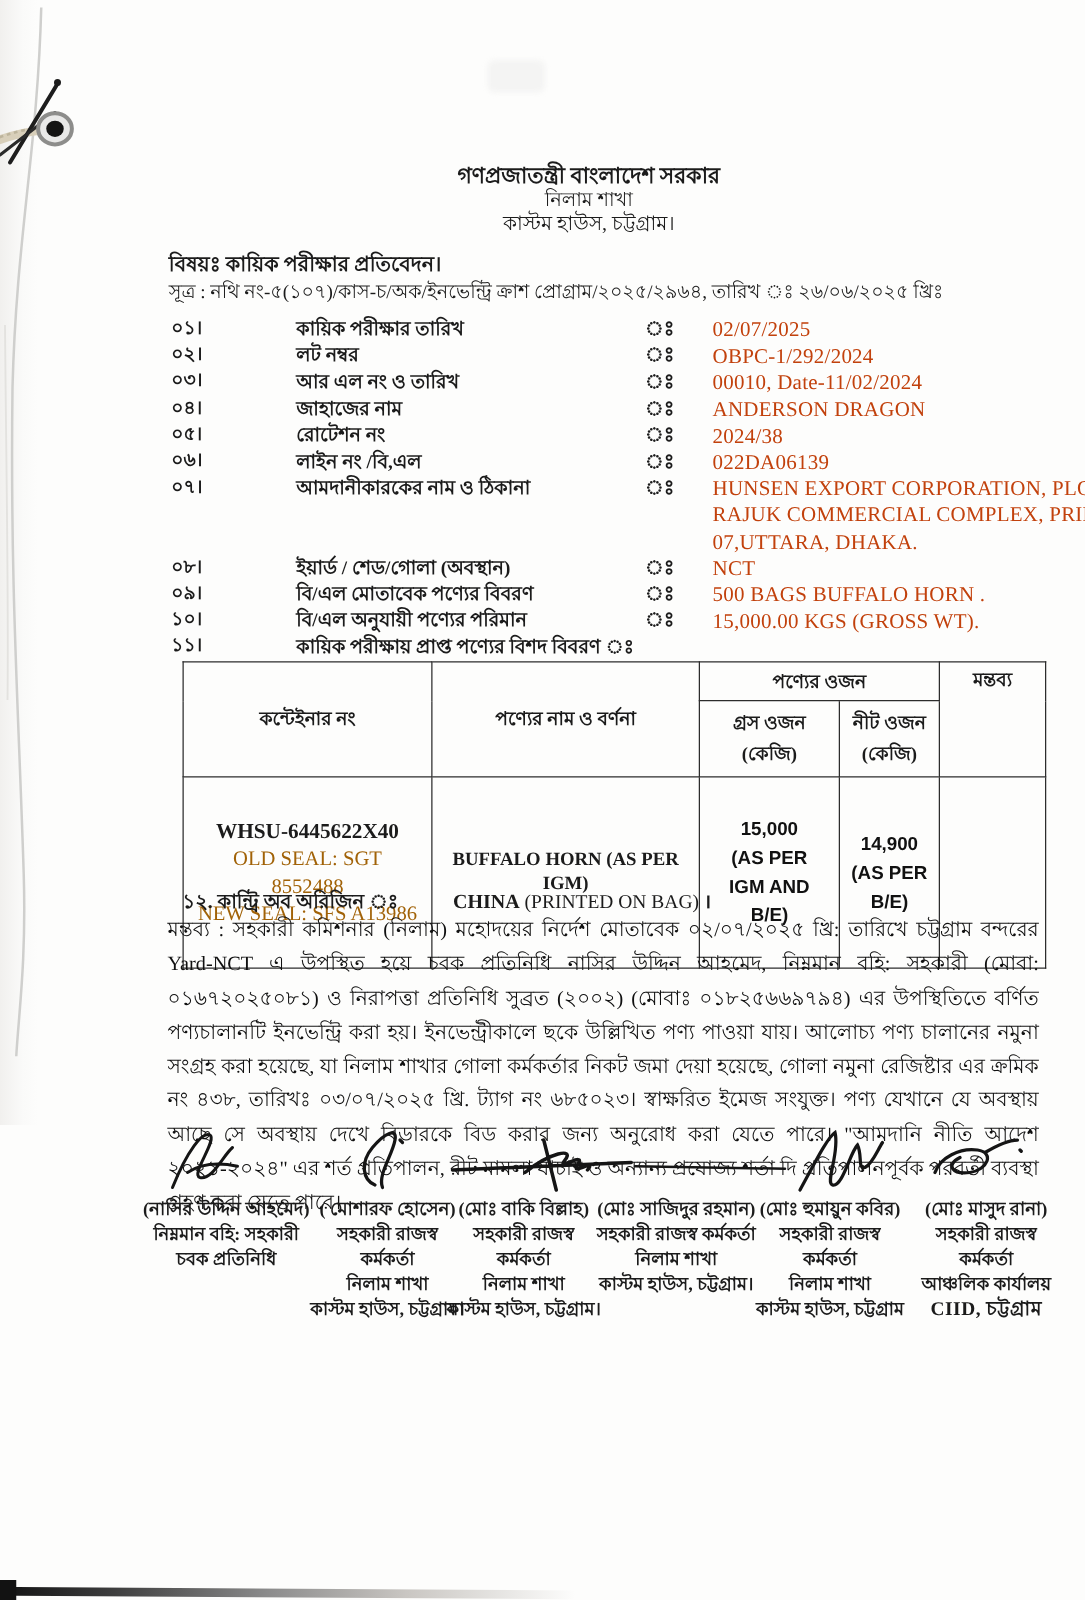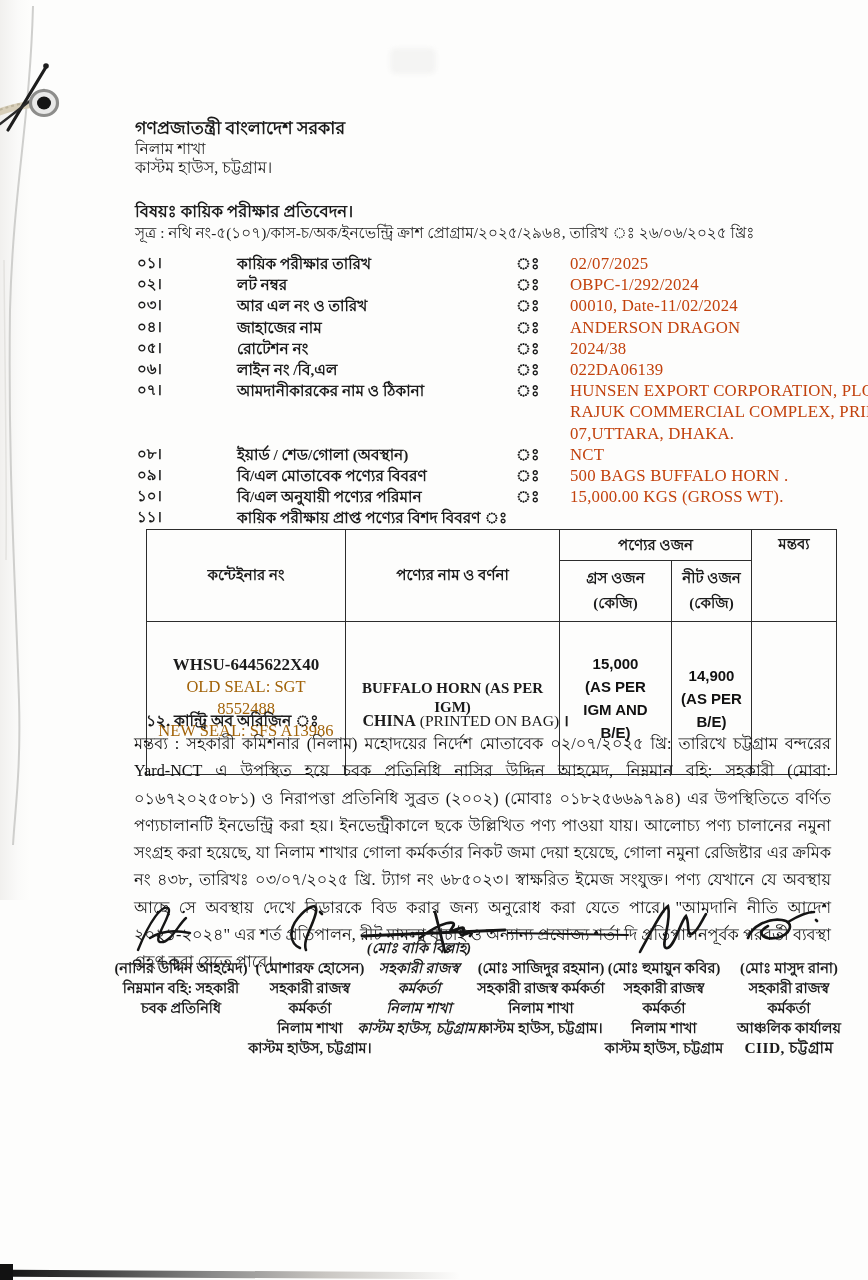--- a/index.html
+++ b/index.html
@@ -12,21 +12,21 @@
   .left-paper-strip{position:absolute;left:0;top:0;width:30px;height:900px;
     background:linear-gradient(90deg,#f1f0ee 0%,#fafaf9 60%,#fdfdfc 100%);}
   .artifact-svg{position:absolute;left:0;top:0;pointer-events:none;}
   .bottom-smudge{position:absolute;left:10px;top:1271px;width:450px;height:7px;
     background:linear-gradient(to right,#161616 0%,#3d3d3d 18%,#8a8a8a 45%,#c9c6c2 70%,rgba(255,255,255,0) 100%);
     transform:rotate(0.35deg);border-radius:3px/50%;}
   .bottom-corner{position:absolute;left:0;top:1264px;width:13px;height:16px;background:#121212;}
   .faint-mark{position:absolute;left:390px;top:48px;width:46px;height:26px;background:#f4f4f3;filter:blur(2px);border-radius:6px;}
 
   
-  .header{position:absolute;left:135px;top:117px;width:672px;text-align:left;}
+  .header{position:absolute;left:135px;top:129px;width:672px;text-align:center;}
   .gov-line{font-size:17.5px;font-weight:bold;line-height:22px;}
   .branch-line{font-size:15.5px;line-height:19px;}
   .office-line{font-size:16px;line-height:19px;}
 
   .subject{position:absolute;left:135px;top:199px;font-size:16.5px;font-weight:bold;}
   .reference{position:absolute;left:135px;top:221px;font-size:15.3px;}
 
   
   .list{position:absolute;left:137px;top:253px;width:694px;}
   .row{display:flex;align-items:flex-start;line-height:21.2px;gap:36px;}
@@ -228,21 +228,21 @@
     <div class="sname">(নাসির উদ্দিন আহমেদ)</div>
     <div class="srole">নিম্নমান বহি: সহকারী</div>
     <div class="srole">চবক প্রতিনিধি</div>
   </div>
   <div class="sig" style="left:247px;top:958px;width:126px;">
     <div class="sname">( মোশারফ হোসেন)</div>
     <div class="srole">সহকারী রাজস্ব কর্মকর্তা</div>
     <div class="srole">নিলাম শাখা</div>
     <div class="srole">কাস্টম হাউস, চট্টগ্রাম।</div>
   </div>
-  <div class="sig" style="left:356px;top:938px;width:126px;font-style:italic;">
+  <div class="sig" style="left:356px;top:958px;width:126px;">
     <div class="sname">(মোঃ বাকি বিল্লাহ)</div>
     <div class="srole">সহকারী রাজস্ব কর্মকর্তা</div>
     <div class="srole">নিলাম শাখা</div>
     <div class="srole">কাস্টম হাউস, চট্টগ্রাম।</div>
   </div>
   <div class="sig" style="left:477px;top:958px;width:128px;">
     <div class="sname">(মোঃ সাজিদুর রহমান)</div>
     <div class="srole">সহকারী রাজস্ব কর্মকর্তা</div>
     <div class="srole">নিলাম শাখা</div>
     <div class="srole">কাস্টম হাউস, চট্টগ্রাম।</div>

